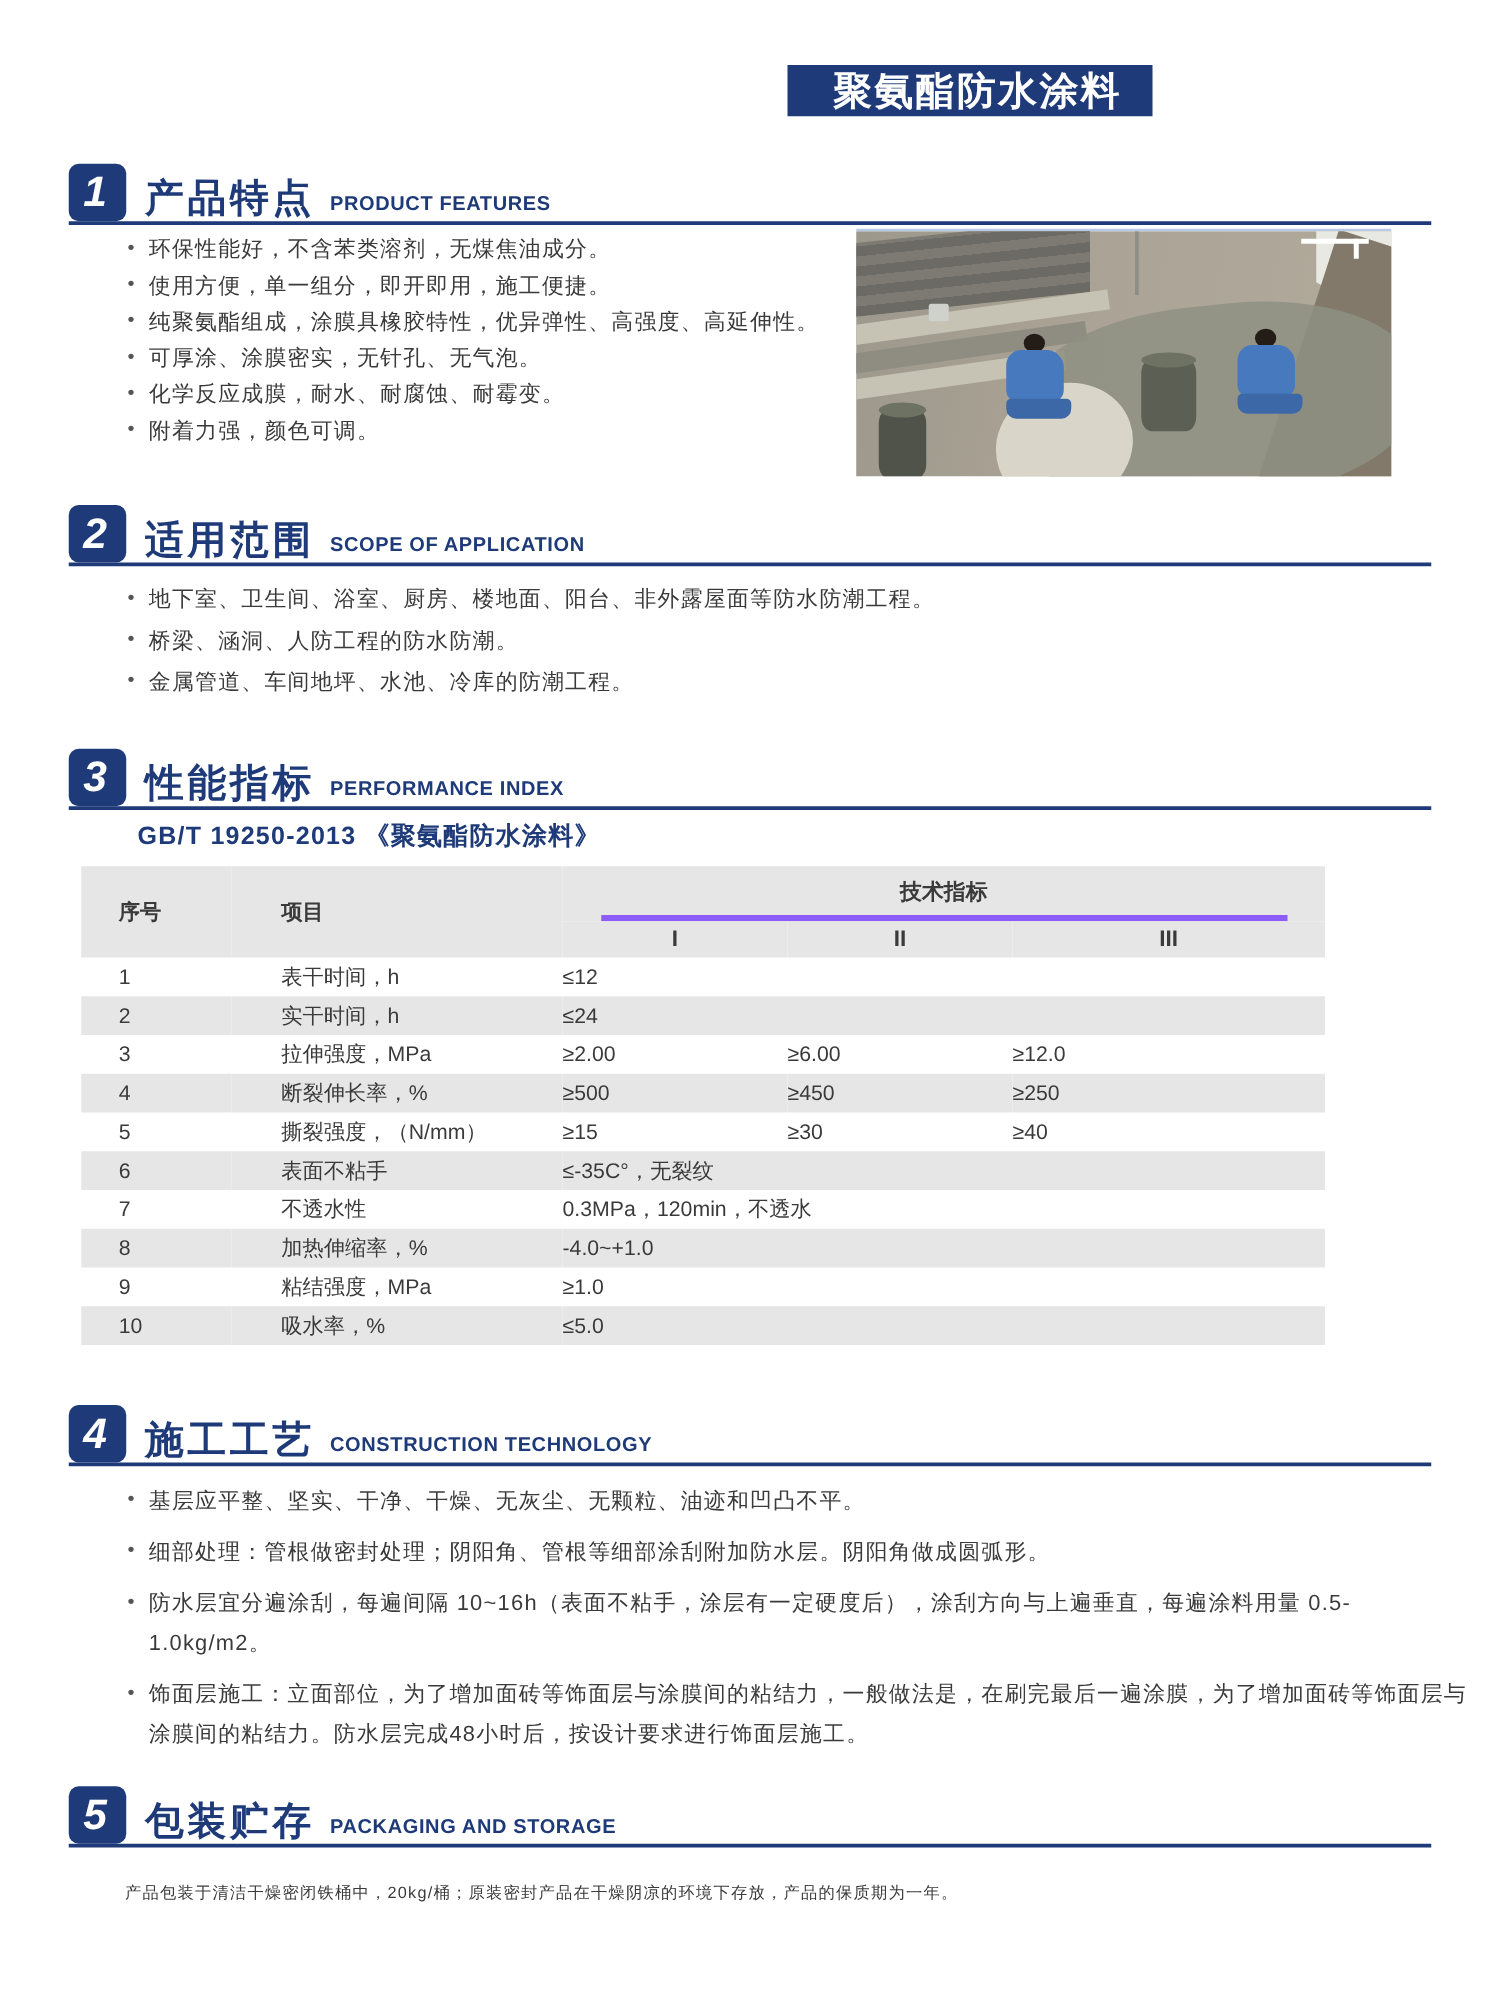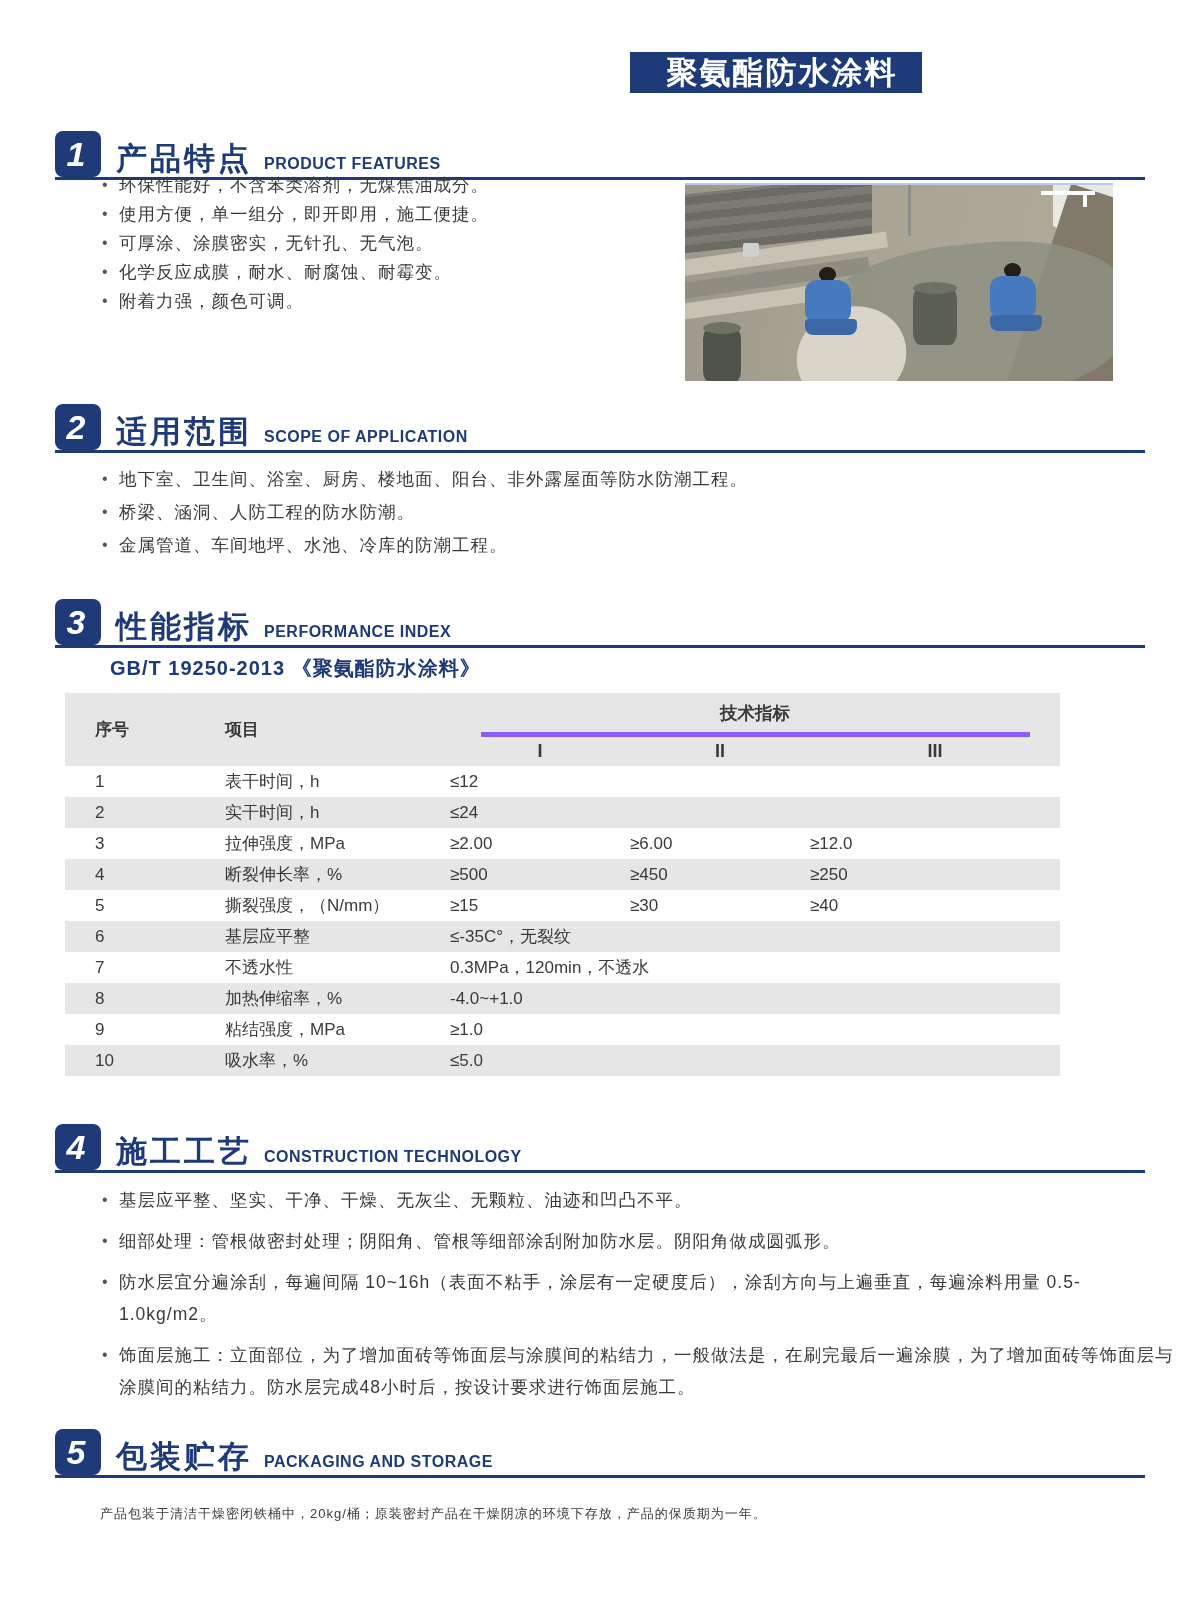--- a/index.html
+++ b/index.html
@@ -37,21 +37,21 @@
   }
   
   ul.bullets { list-style:none; }
   ul.bullets li {
     position:relative; padding-left:19px; font-size:17.5px; color:#3a3a3a;
     letter-spacing:1px;
   }
   ul.bullets li::before {
     content:"•"; position:absolute; left:2px; top:0; color:#555; font-size:16px;
   }
-  .features-list { position:absolute; left:100px; top:176px; width:590px; }
+  .features-list { position:absolute; left:100px; top:190px; width:590px; }
   .features-list li { margin-bottom:11px; line-height:18px; }
   .scope-list { position:absolute; left:100px; top:470px; width:780px; }
   .scope-list li { margin-bottom:15px; line-height:18px; }
   .construction-list { position:absolute; left:100px; top:1184px; width:1075px; }
   .construction-list li { margin-bottom:9px; line-height:32px; letter-spacing:0.5px; }
   
   .standard-line {
     position:absolute; left:110px; top:655px;
     color:#1e3a78; font-size:20px; font-weight:bold; letter-spacing:1px;
   }
@@ -148,20 +148,21 @@
 
 <div class="section-header" style="top:130px;">
   <div class="badge">1</div>
   <div class="sec-title-cn">产品特点</div>
   <div class="sec-title-en">PRODUCT FEATURES</div>
 </div>
 
 <ul class="bullets features-list">
   <li>环保性能好，不含苯类溶剂，无煤焦油成分。</li>
   <li>使用方便，单一组分，即开即用，施工便捷。</li>
+  <li>纯聚氨酯组成，涂膜具橡胶特性，优异弹性、高强度、高延伸性。</li>
   <li>可厚涂、涂膜密实，无针孔、无气泡。</li>
   <li>化学反应成膜，耐水、耐腐蚀、耐霉变。</li>
   <li>附着力强，颜色可调。</li>
 </ul>
 
 <div class="photo">
   <div class="wall"></div>
   <div class="step1"></div>
   <div class="step2"></div>
   <div class="step3"></div>
@@ -255,21 +256,21 @@
     </tr>
     <tr>
       <td class="c-no">5</td>
       <td class="c-item">撕裂强度，（N/mm）</td>
       <td class="c-val">≥15</td>
       <td class="c-val">≥30</td>
       <td class="c-val">≥40</td>
     </tr>
     <tr class="stripe">
       <td class="c-no">6</td>
-      <td class="c-item">基层应平整</td>
+      <td class="c-item">表面不粘手</td>
       <td class="c-val" colspan="3">≤-35C°，无裂纹</td>
     </tr>
     <tr>
       <td class="c-no">7</td>
       <td class="c-item">不透水性</td>
       <td class="c-val" colspan="3">0.3MPa，120min，不透水</td>
     </tr>
     <tr class="stripe">
       <td class="c-no">8</td>
       <td class="c-item">加热伸缩率，%</td>

